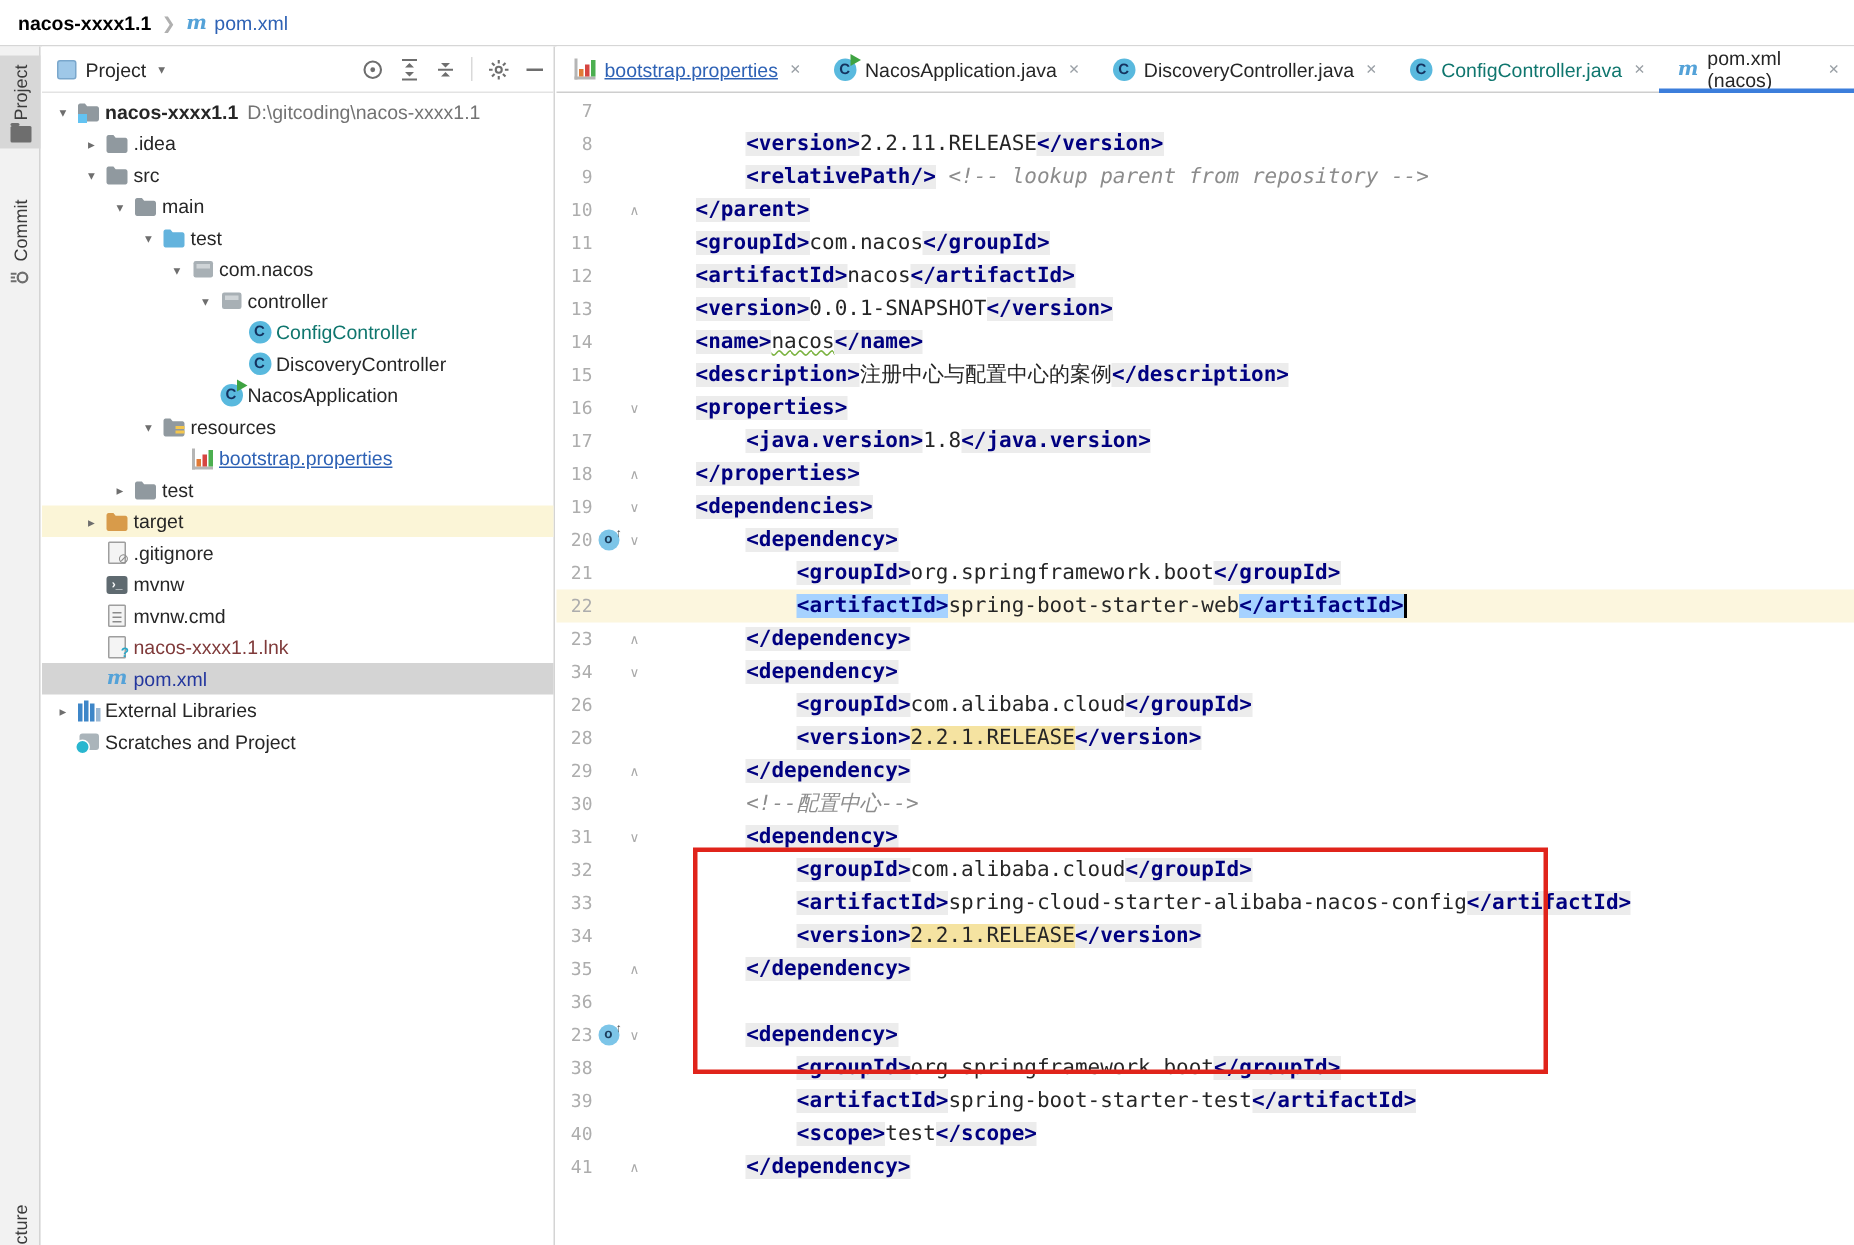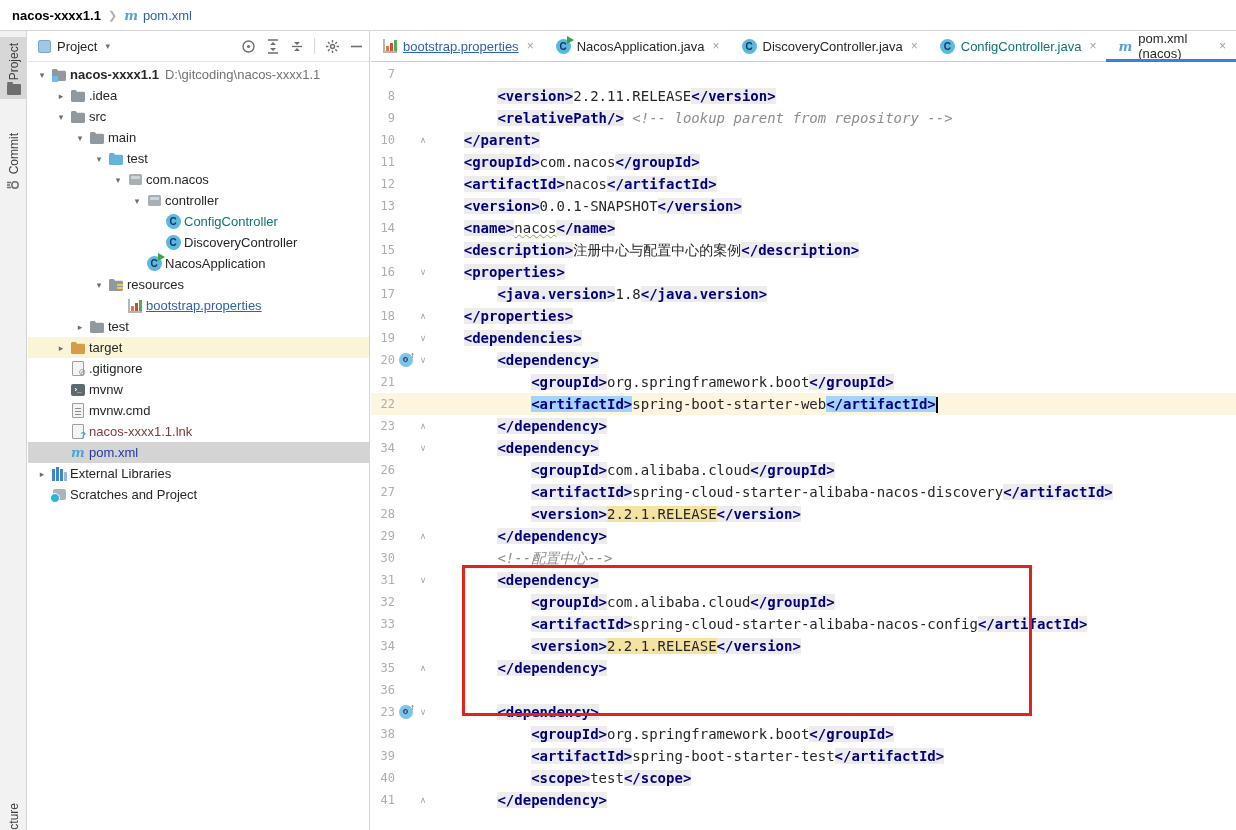--- a/index.html
+++ b/index.html
@@ -477,26 +477,20 @@
         <span class="gfold">∨</span>
         <pre class="ctext">        <span class="tk-t">&lt;dependency&gt;</span></pre>
       </div>
       <div class="cl">
         <span class="lnum">26</span>
         <span class="gslot"></span>
         <span class="gfold"></span>
         <pre class="ctext">            <span class="tk-t">&lt;groupId&gt;</span>com.alibaba.cloud<span class="tk-t">&lt;/groupId&gt;</span></pre>
       </div>
       <div class="cl">
-        <span class="lnum">27</span>
-        <span class="gslot"></span>
-        <span class="gfold"></span>
-        <pre class="ctext">            <span class="tk-t">&lt;artifactId&gt;</span>spring-cloud-starter-alibaba-nacos-discovery<span class="tk-t">&lt;/artifactId&gt;</span></pre>
-      </div>
-      <div class="cl">
         <span class="lnum">28</span>
         <span class="gslot"></span>
         <span class="gfold"></span>
         <pre class="ctext">            <span class="tk-t">&lt;version&gt;</span><span class="tk-y">2.2.1.RELEASE</span><span class="tk-t">&lt;/version&gt;</span></pre>
       </div>
       <div class="cl">
         <span class="lnum">29</span>
         <span class="gslot"></span>
         <span class="gfold">∧</span>
         <pre class="ctext">        <span class="tk-t">&lt;/dependency&gt;</span></pre>

